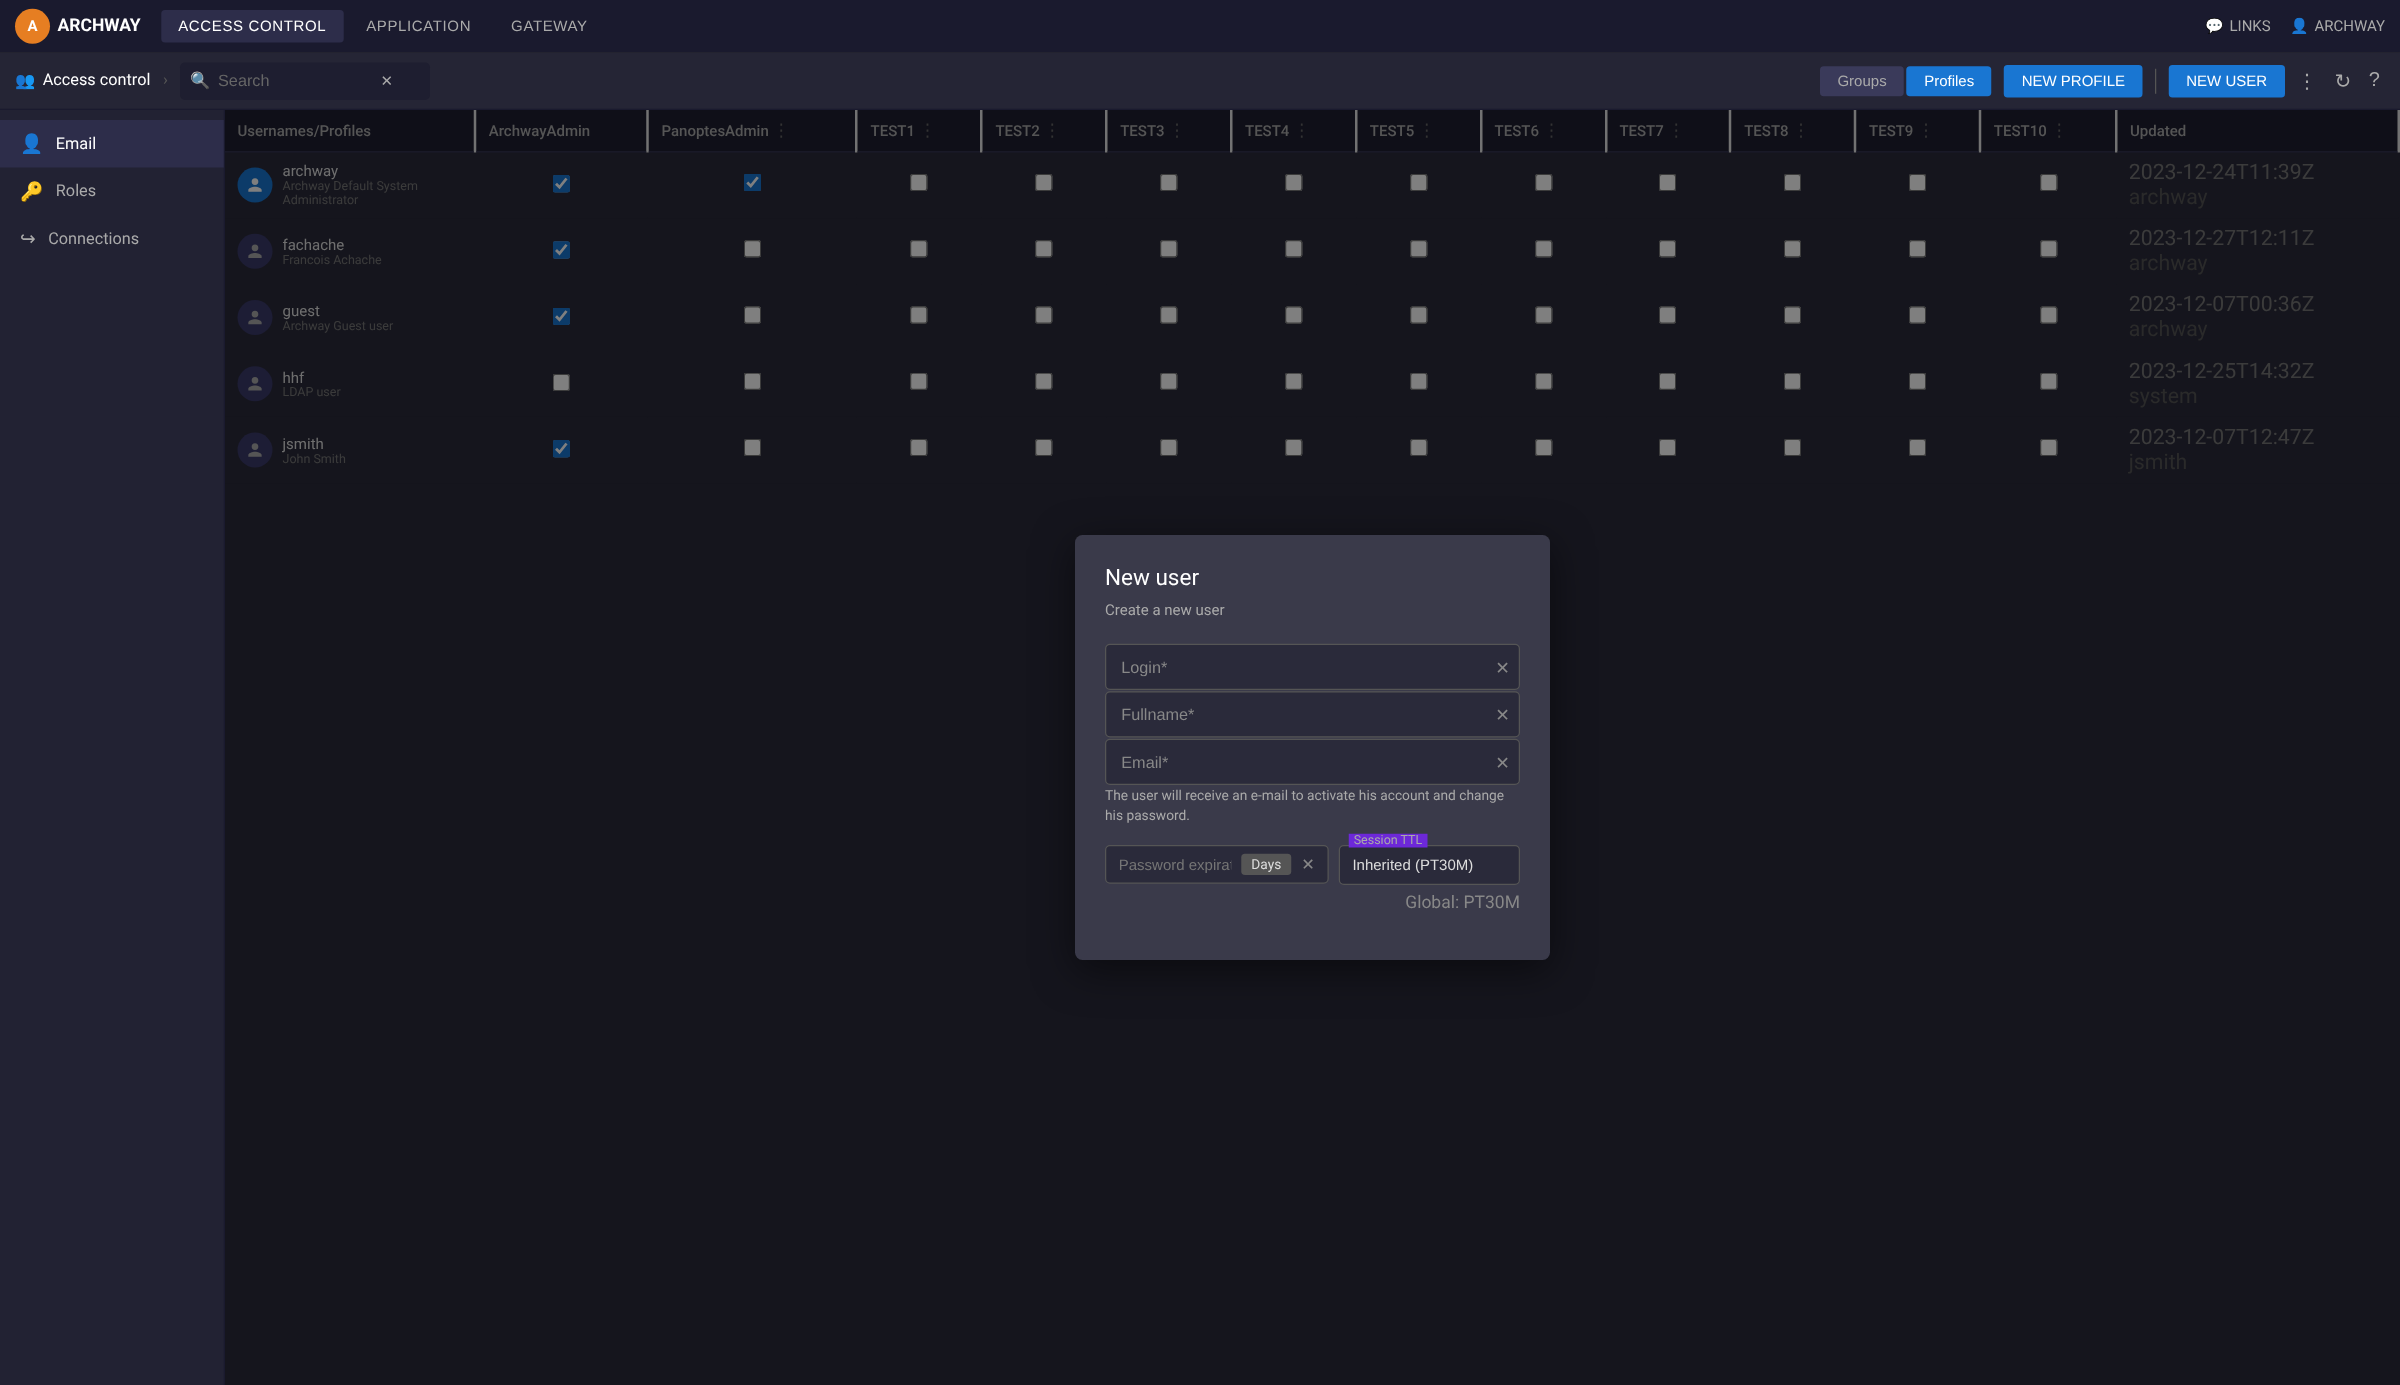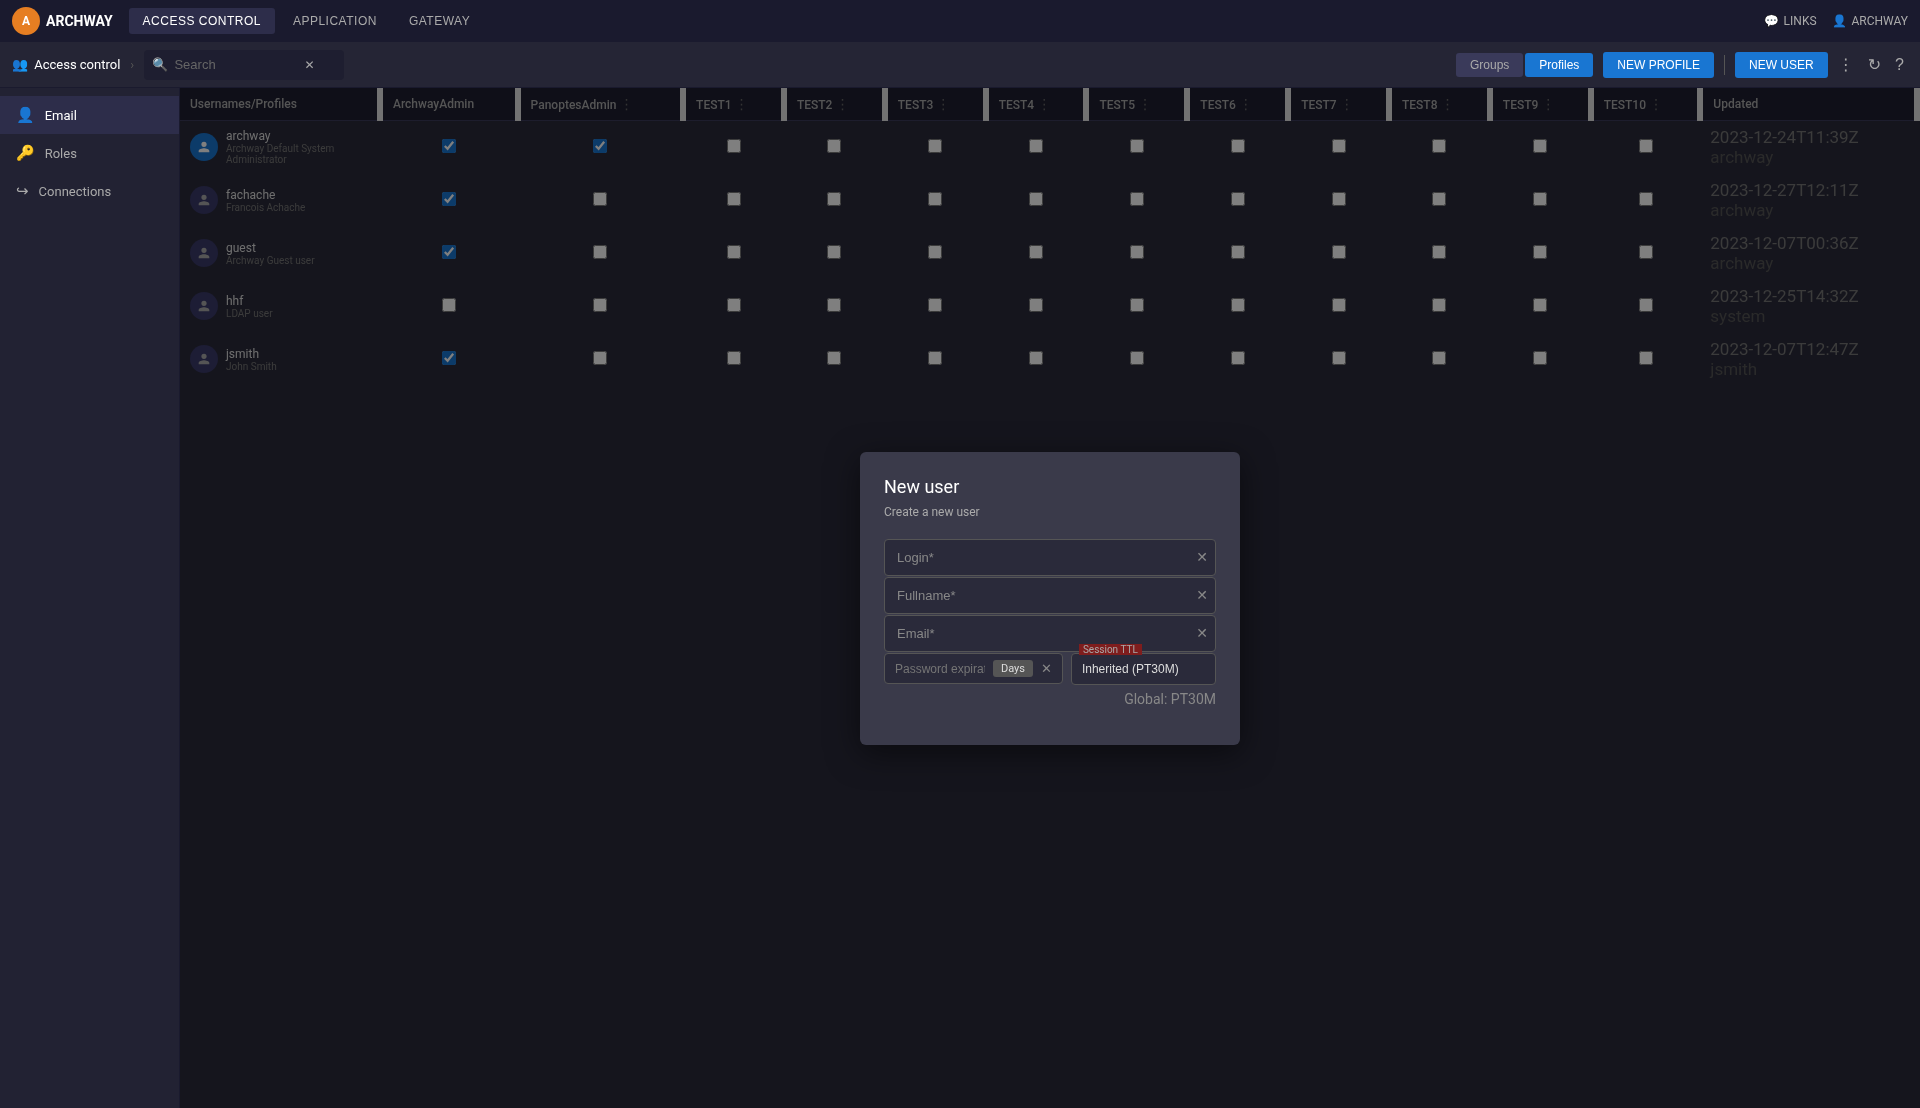--- a/index.html
+++ b/index.html
@@ -170,21 +170,21 @@
     }
     thead tr {
       background: #1e1e30;
       border-bottom: 1px solid #3a3a5a;
     }
     thead th {
       padding: 8px 10px;
       color: #aaa;
       text-align: left;
       white-space: nowrap;
-      border-right: 6px solid #e5e5e5;
+      border-right: 2px solid #e5e5e5;
       font-weight: 500;
     }
     thead th:first-child { width: 200px; }
     tbody tr {
       border-bottom: 1px solid #2a2a3a;
     }
     tbody td {
       padding: 6px 10px;
       color: #ccc;
       vertical-align: middle;
@@ -295,21 +295,21 @@
       background: transparent; border: none;
       color: #888; cursor: pointer; font-size: 13px;
     }
     .session-ttl-wrapper {
       flex: 1;
       position: relative;
     }
     .session-ttl-label {
       position: absolute;
       top: -9px; left: 8px;
-      background: #7f1d1d;
+      background: #6d28d9;
       color: #aaa;
       font-size: 10px;
       padding: 0 4px;
     }
     .session-ttl-select {
       width: 100%;
       background: #2a2a3a;
       border: 1px solid #555;
       border-radius: 4px;
       padding: 8px 10px;
@@ -666,20 +666,21 @@
         <div class="form-field">
           <input type="text" placeholder="Fullname*" style="">
           <button class="clear-btn">✕</button>
         </div>
 
         <div class="form-field">
           <input type="text" placeholder="Email*" style="">
           <button class="clear-btn">✕</button>
         </div>
 
+        <div class="info-text">The user will receive an e-mail to activate his account and change his password.</div>
 
         <div class="form-row">
           <div class="password-exp-field">
             <input type="text" placeholder="Password expiration" style="">
             <span class="days-badge">Days</span>
             <button class="clear-days-btn">✕</button>
           </div>
           <div class="session-ttl-wrapper">
             <span class="session-ttl-label">Session TTL</span>
             <select class="session-ttl-select"><option value="inherited_pt30m">Inherited (PT30M)</option></select>

